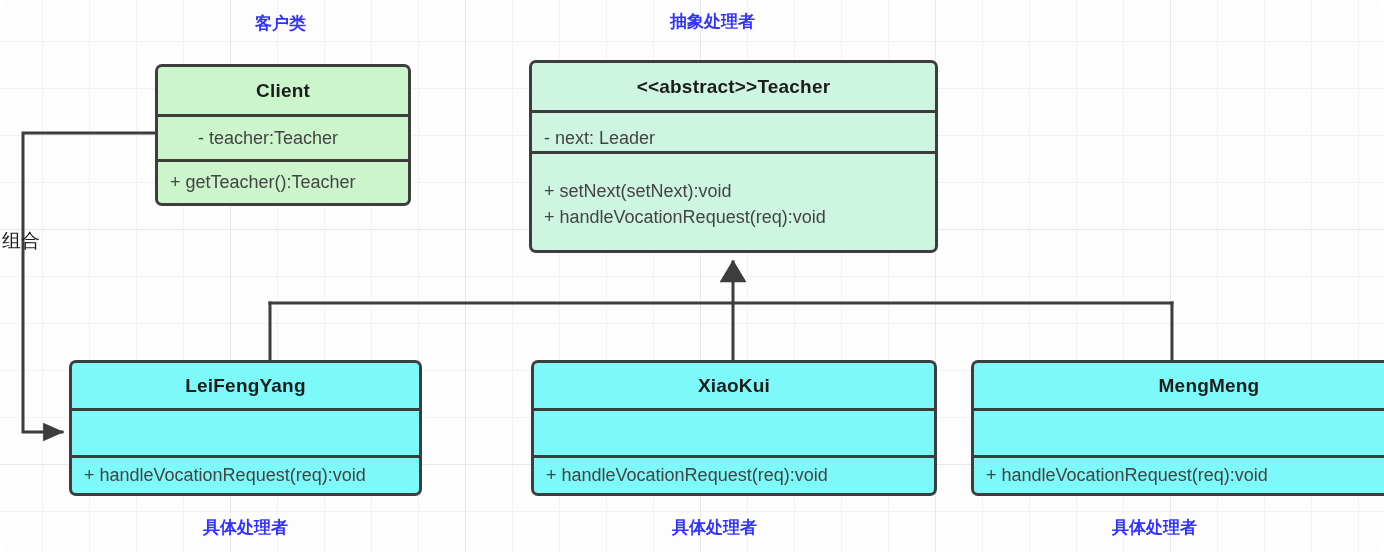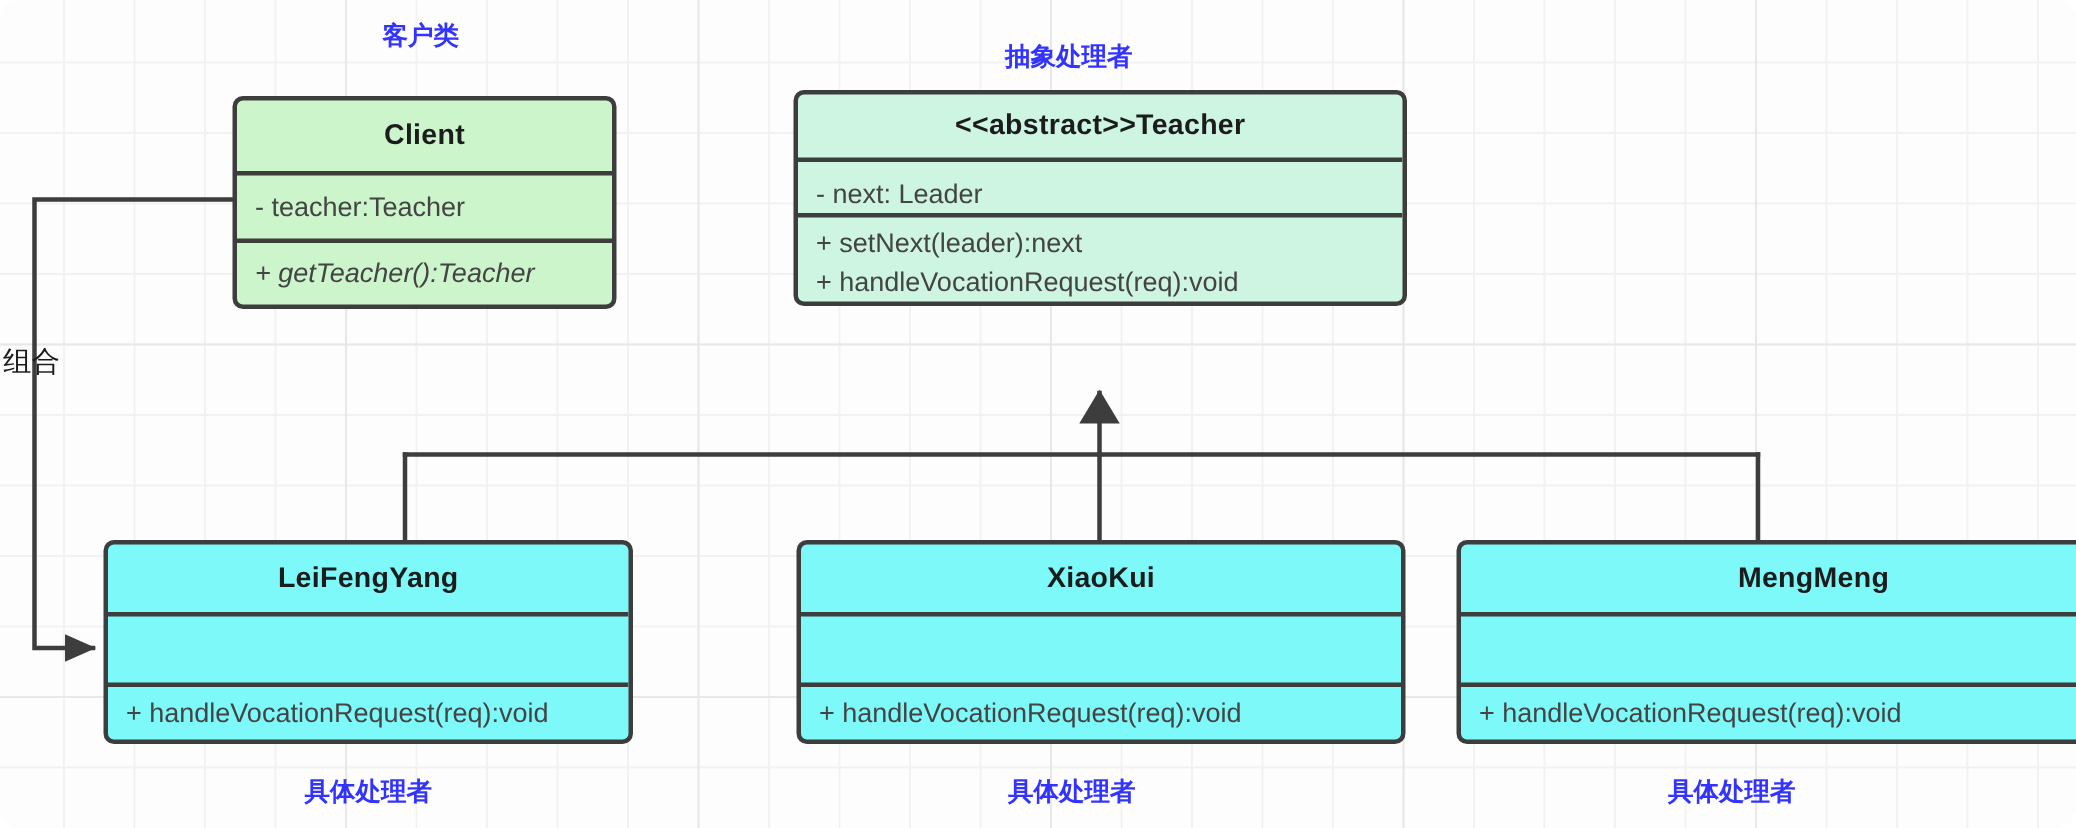--- a/index.html
+++ b/index.html
@@ -59,24 +59,24 @@
   }
 
   
   .fill-client   { background: #ccf5cc; }
   .fill-abstract { background: #cdf5e2; }
   .fill-concrete { background: #7df9f9; }
 
   
   #box-client   { left: 155px; top: 64px;  width: 256px; height: 142px; }
   #box-client .c1 { height: 47px; }
-  #box-client .c2 { height: 45px; }
-  #box-client .c3 { flex: 1; font-style: italic; }
-
-  #box-teacher  { left: 529px; top: 60px;  width: 409px; height: 144px; }
+  #box-client .c2 { height: 45px; padding-left: 28px; }
+  #box-client .c3 { flex: 1; }
+
+  #box-teacher  { left: 529px; top: 60px;  width: 409px; height: 193px; }
   #box-teacher .c1 { height: 47px; }
   #box-teacher .c2 { height: 41px; justify-content: flex-end; }
   #box-teacher .c3 { flex: 1; padding-top: 4px; }
 
   .box-concrete { top: 360px; height: 136px; }
   .box-concrete .c1 { height: 45px; }
   .box-concrete .c2 { height: 47px; }
   .box-concrete .c3 { flex: 1; }
 
   #box-leifengyang { left: 69px;  width: 353px; }
@@ -85,21 +85,21 @@
 
   
   .note {
     position: absolute;
     color: #3333ff;
     font-weight: bold;
     font-size: 17px;
     white-space: nowrap;
   }
   #note-client    { left: 255px; top: 12px; }
-  #note-abstract  { left: 670px; top: 10px; margin-top: 16px; }
+  #note-abstract  { left: 670px; top: 10px; }
   #note-c1 { left: 203px;  top: 516px; }
   #note-c2 { left: 672px;  top: 516px; }
   #note-c3 { left: 1112px; top: 516px; }
 
   #label-composition {
     position: absolute;
     left: 2px;
     top: 228px;
     font-size: 19px;
     color: #1c1c1c;
@@ -159,21 +159,21 @@
   </div>
 
   <div class="uml-class fill-abstract" id="box-teacher">
     <div class="compartment c1">
       <div class="cls-title">&lt;&lt;abstract&gt;&gt;Teacher</div>
     </div>
     <div class="compartment c2">
       <div class="member">- next: Leader</div>
     </div>
     <div class="compartment c3">
-      <div class="member">+ setNext(leader):next</div>
+      <div class="member">+ setNext(setNext):void</div>
       <div class="member">+ handleVocationRequest(req):void</div>
     </div>
   </div>
 
   <div class="uml-class fill-concrete box-concrete" id="box-leifengyang">
     <div class="compartment c1">
       <div class="cls-title">LeiFengYang</div>
     </div>
     <div class="compartment c2"></div>
     <div class="compartment c3">

